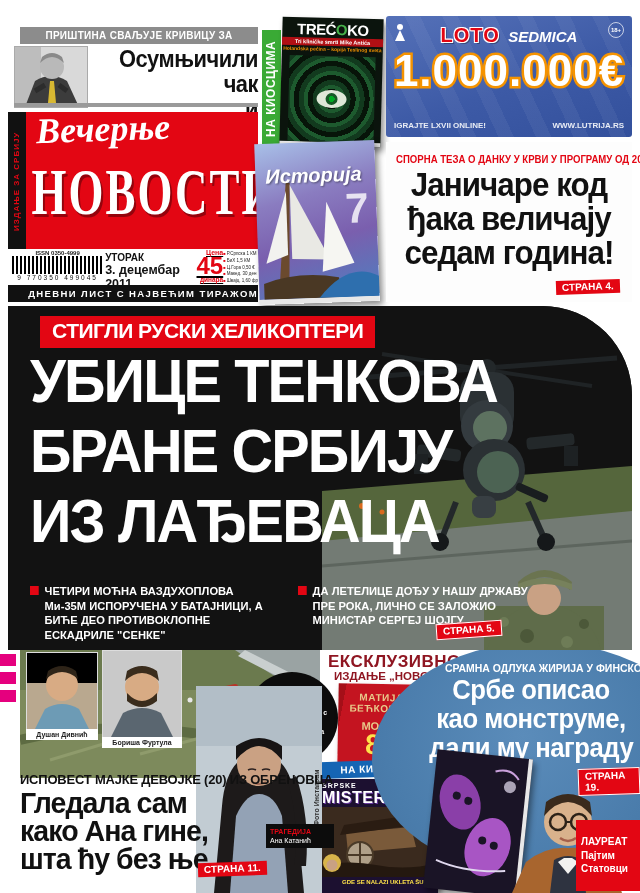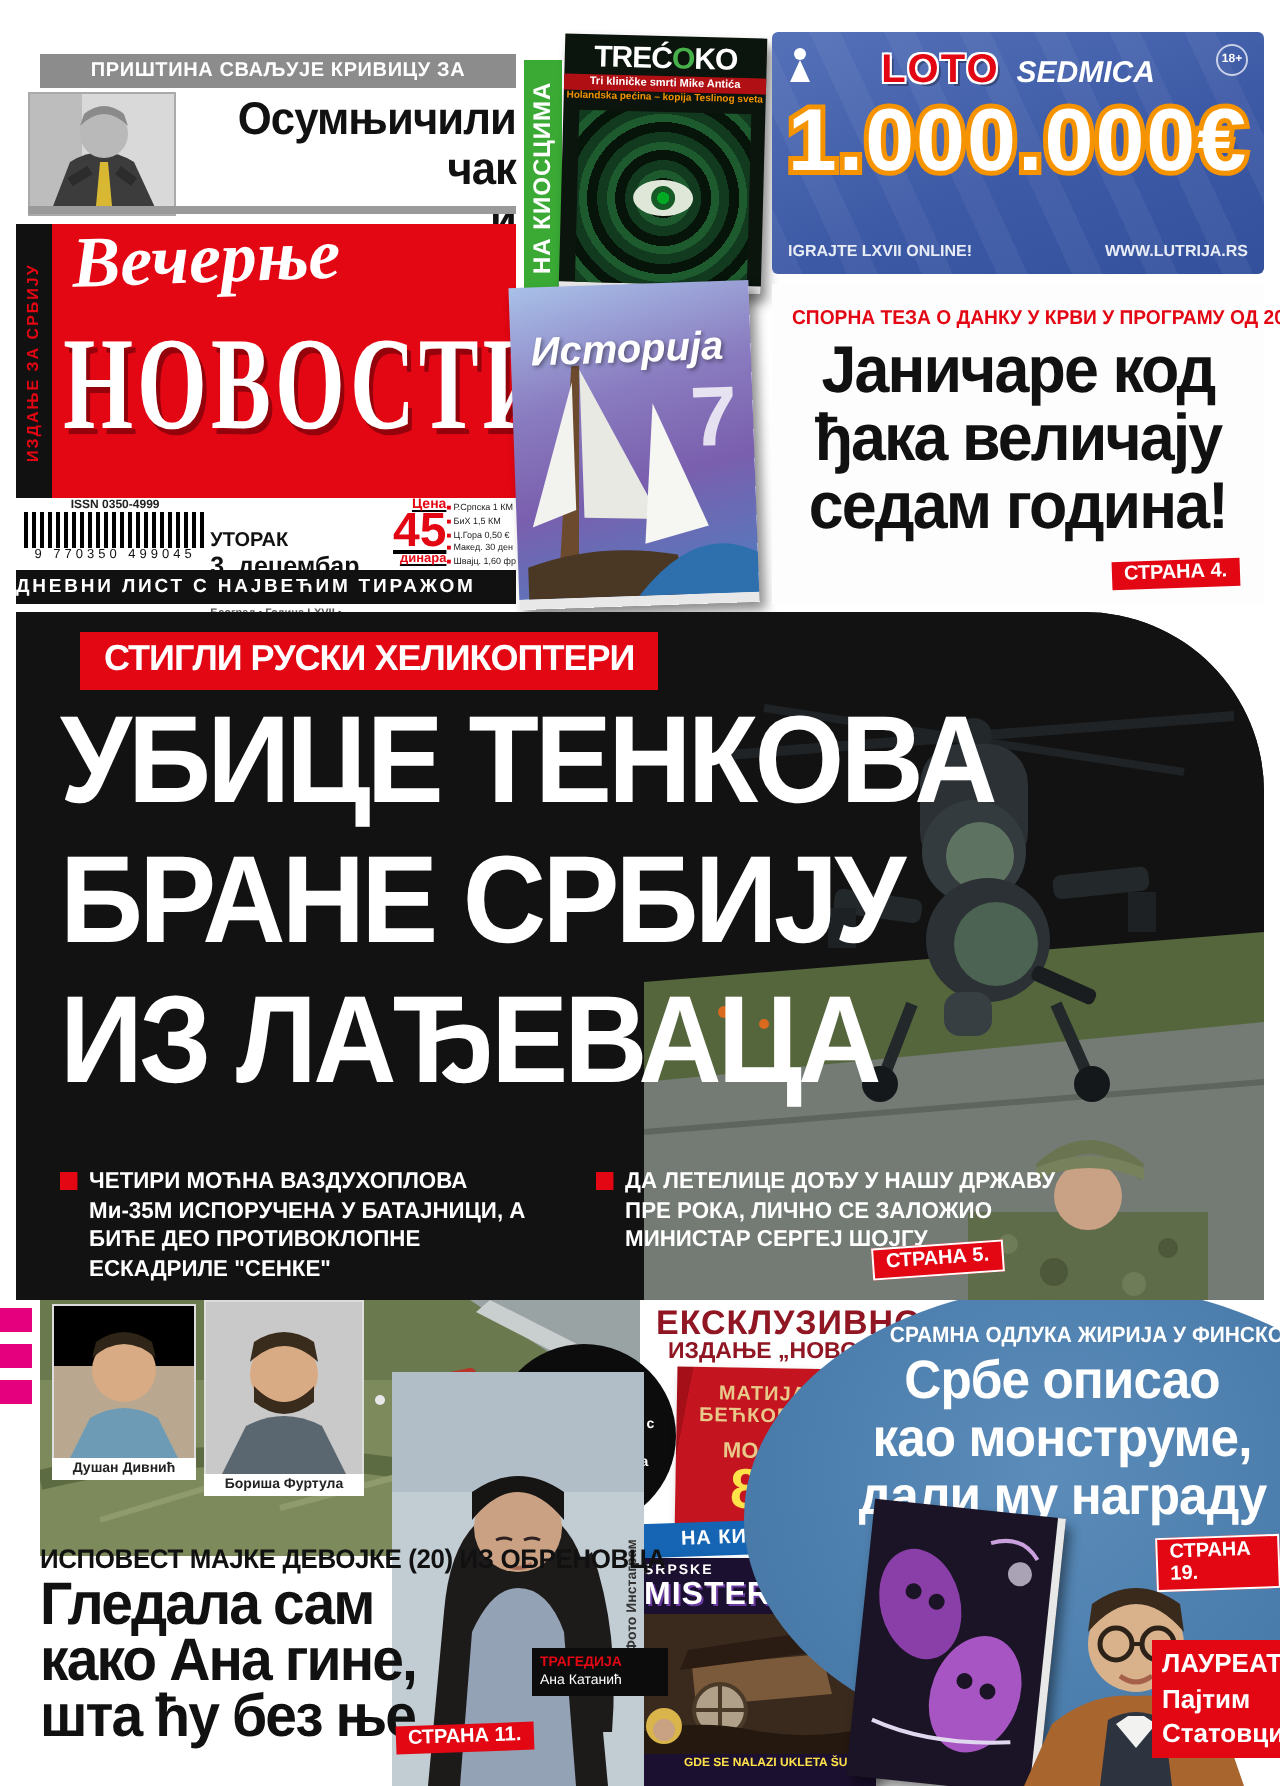--- a/index.html
+++ b/index.html
@@ -19,35 +19,35 @@
   .masthead{background:#e30613;}
   .edition{writing-mode:vertical-rl;transform:rotate(180deg);color:#e30613;
            font-size:8px;font-weight:800;letter-spacing:1px;text-align:center;}
   .script-logo{font-family:"Liberation Serif",serif;font-style:italic;font-weight:700;
                font-size:36px;color:#fff;transform:rotate(-2deg);}
   .main-logo{font-family:"Liberation Serif",serif;font-weight:900;font-size:44px;color:#fff;
              letter-spacing:2px;transform:scale(1.02,1.5);transform-origin:center top;
              text-shadow:2px 2px 0 rgba(0,0,0,.35);white-space:nowrap;}
   .barcode{height:18px;background:repeating-linear-gradient(90deg,#000 0 2px,#fff 2px 4px);}
   .tagline{background:#111;color:#fff;font-weight:800;font-size:9.5px;letter-spacing:1.4px;
-           text-align:left;line-height:17px;}
+           text-align:right;line-height:17px;}
   
   .kiosk{background:#3aaa35;color:#fff;font-weight:800;font-size:12px;
          writing-mode:vertical-rl;transform:rotate(180deg);text-align:center;letter-spacing:.5px;}
   .cover{box-shadow:3px 4px 6px rgba(0,0,0,.45);}
   
   .loto{background:linear-gradient(160deg,#5571b8 0%,#3d5aa6 55%,#33509c 100%);}
   .loto-stripes{background:repeating-linear-gradient(65deg,rgba(255,255,255,.05) 0 14px,rgba(255,255,255,0) 14px 34px);}
   .loto-brand{color:#e30613;font-weight:900;font-size:20px;letter-spacing:1px;
               text-shadow:-1px -1px 0 #fff,1px -1px 0 #fff,-1px 1px 0 #fff,1px 1px 0 #fff,2px 2px 0 rgba(0,0,0,.3);}
   .loto-amount{font-weight:900;font-size:44px;color:#fff;letter-spacing:1px;
                -webkit-text-stroke:5px #f59300;paint-order:stroke fill;white-space:nowrap;}
   
   .mainblock{background:#121212;border-top-right-radius:90px;overflow:hidden;}
-  .mainkicker{background:#e30613;color:#fff;font-weight:900;font-size:18px;
+  .mainkicker{background:#e30613;color:#fff;font-weight:900;font-size:21px;
               padding:3px 12px 5px;display:inline-block;letter-spacing:-.5px;}
   .mainheadline{font-size:62px;line-height:70px;font-weight:900;color:#fff;
                 letter-spacing:-2px;transform:scaleX(.93);transform-origin:left top;white-space:nowrap;}
   .bullet{display:flex;gap:6px;color:#fff;font-weight:800;font-size:11.5px;line-height:1.28;
           transform:scaleX(.97);transform-origin:left top;}
   .sq{width:9px;height:9px;background:#e30613;flex:0 0 9px;margin-top:2px;}
   
   .mbar{background:#e5007e;width:16px;height:12px;}
   .capstrip{background:#fff;color:#222;font-weight:800;font-size:7px;text-align:center;line-height:11px;}
   .circlebadge{background:#0c0c0c;border-radius:50%;color:#fff;text-align:center;}
@@ -60,21 +60,21 @@
   .excl2{font-size:11.5px;font-weight:900;color:#8f1622;white-space:nowrap;}
   .beckovic{background:linear-gradient(100deg,#a50f18 0 8%,#c41420 8% 100%);color:#e8c98a;
             text-align:center;transform:rotate(1deg);}
   .bluestrip{background:#1565b4;color:#fff;font-weight:800;font-size:10px;text-align:center;
              line-height:17px;transform:rotate(-2deg);letter-spacing:.5px;}
   .misterije{background:#1c1030;overflow:hidden;}
   .ellipse{background:radial-gradient(circle at 45% 40%,#5b8cba 0%,#4a7cab 60%,#426f9c 100%);border-radius:50%;}
   .fin-kicker{color:#fff;font-weight:800;font-size:11px;text-align:center;white-space:nowrap;transform:scaleX(.95);}
   .fin-headline{color:#fff;font-weight:900;font-size:27px;line-height:29px;text-align:center;
                 letter-spacing:-.5px;transform:scaleX(.95);transform-origin:center top;white-space:nowrap;}
-  .redcap{background:#e30613;color:#fff;font-size:13px;line-height:1.35;padding:3px 5px;font-weight:700;}
+  .redcap{background:#e30613;color:#fff;font-size:10px;line-height:1.35;padding:15px 5px;font-weight:700;}
   .tinyrow{font-size:4.5px;line-height:1.5;color:#222;white-space:nowrap;}
   .tinyrow:before{content:"■ ";color:#e30613;font-size:4px;}
 </style>
 </head>
 <body>
 
 <div class="page">
 
   <div class="abs kickergray" style="left:20px;top:27px;width:238px;height:17px;">ПРИШТИНА СВАЉУЈЕ КРИВИЦУ ЗА УБИСТВО ИВАНОВИЋА</div>
 
@@ -105,21 +105,21 @@
     <div class="abs masthead" style="left:18px;top:0;width:232px;height:137px;overflow:hidden;">
       <div class="abs script-logo" style="left:10px;top:-4px;">Вечерње</div>
       <div class="abs main-logo" style="left:8px;top:42px;">НОВОСТИ</div>
     </div>
     <div class="abs" style="left:0;top:137px;width:250px;height:36px;background:#fff;display:flex;">
       <div style="width:98px;padding:1px 2px 0 4px;">
         <div style="font-size:6px;text-align:center;color:#222;font-weight:700;">ISSN 0350-4999</div>
         <div class="barcode"></div>
         <div style="font-size:6.5px;text-align:center;color:#111;letter-spacing:2px;">9 770350 499045</div>
       </div>
-      <div style="width:97px;padding-top:16px;">
+      <div style="width:97px;padding-top:3px;">
         <div style="font-size:10px;font-weight:800;color:#111;">УТОРАК</div>
         <div style="font-size:12.5px;font-weight:800;color:#111;">3. децембар 2011.</div>
         <div style="font-size:5.5px;color:#555;font-weight:700;">Београд • Година LXVII • www.novosti.rs</div>
       </div>
       <div style="width:30px;text-align:right;text-decoration:underline;">
         <div class="red" style="font-size:7px;font-weight:800;">Цена</div>
         <div class="red b9" style="font-size:24px;line-height:20px;">45</div>
         <div class="red" style="font-size:6.5px;font-weight:800;">динара</div>
       </div>
       <div style="flex:1;padding-top:2px;">

